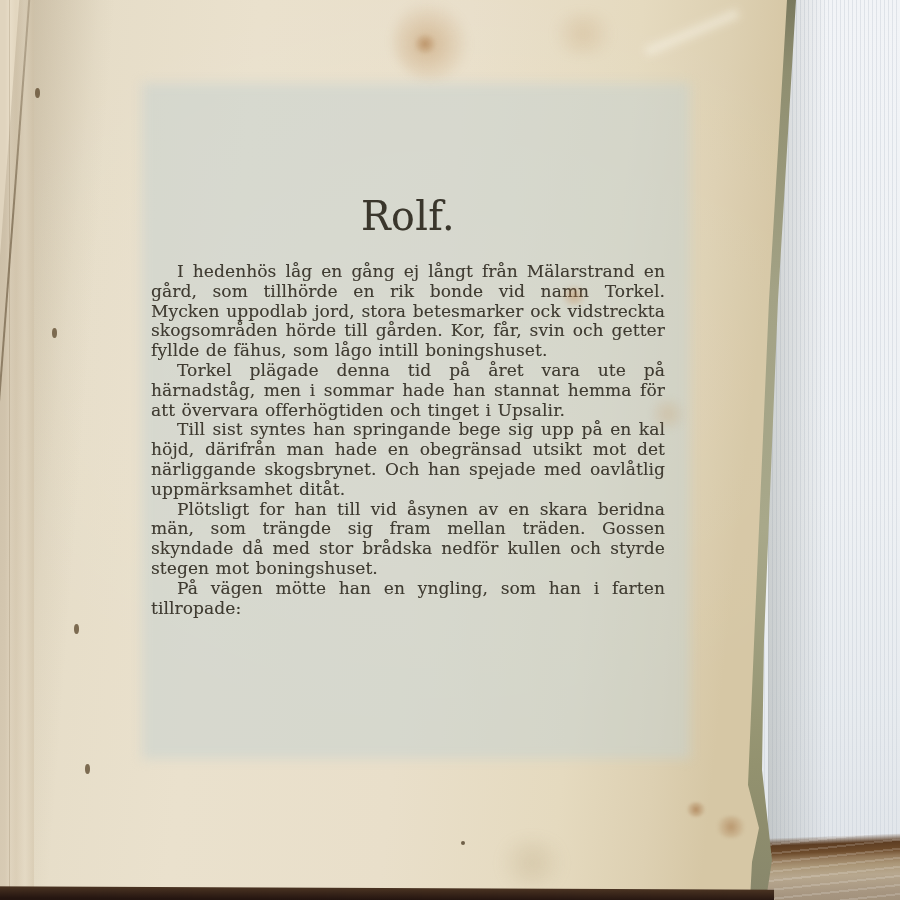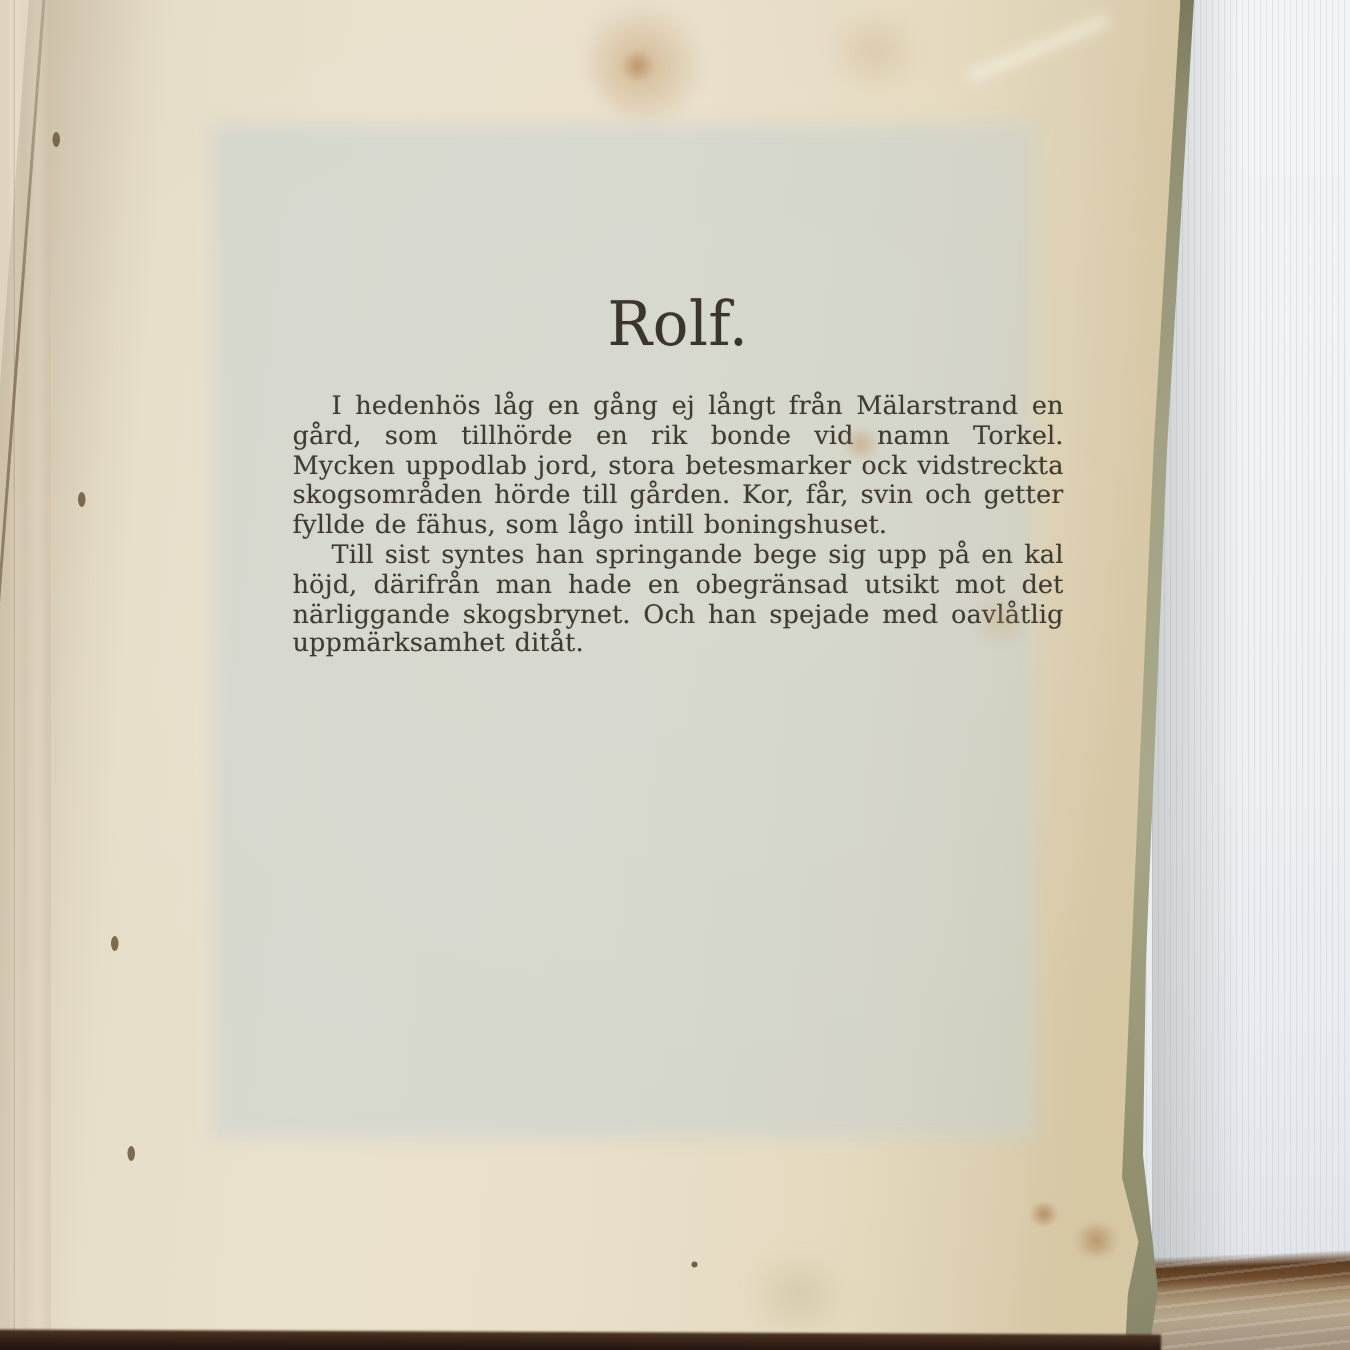--- a/index.html
+++ b/index.html
@@ -56,21 +56,21 @@
 
   
   .gutter-shade{position:absolute;left:20px;top:-10px;width:120px;height:930px;z-index:5;
     transform:rotate(4.3deg);transform-origin:top left;
     background:linear-gradient(90deg, rgba(120,100,70,0.18), rgba(120,100,70,0) 80%);}
 
   
   .textblock{position:absolute;left:151px;top:192px;width:514px;height:628px;z-index:6;
     overflow:hidden;color:#3f3b31;font-size:17px;line-height:19.8px;
     text-align:justify;letter-spacing:0.1px;word-spacing:1px;
-    text-shadow:0.2px 0.2px 0.6px rgba(62,58,49,0.35);margin-left:44px;}
+    text-shadow:0.2px 0.2px 0.6px rgba(62,58,49,0.35);}
   .textblock h1{margin:0 0 22px 0;font-size:41px;line-height:48px;font-weight:500;
     text-align:center;letter-spacing:0.5px;color:#3a362c;transform:scaleX(0.96);}
   .textblock p{margin:0;text-indent:26px;}
 
   
   .stain{position:absolute;border-radius:50%;pointer-events:none;z-index:7;}
   .s1{left:392px;top:0px;width:78px;height:80px;filter:blur(4px);
       background:radial-gradient(circle at 45% 55%, rgba(178,122,62,0.38), rgba(178,122,62,0) 70%);}
   .s1b{left:414px;top:34px;width:22px;height:20px;filter:blur(1.5px);
       background:radial-gradient(circle, rgba(160,102,48,0.45), rgba(160,102,48,0) 75%);}
@@ -114,21 +114,24 @@
     <div class="knot k1"></div>
     <div class="knot k2"></div>
     <div class="knot k3"></div>
     <div class="knot k4"></div>
 
     <div class="tint"></div>
 
     <div class="textblock">
       <h1>Rolf.</h1>
       <p>I hedenhös låg en gång ej långt från Mälarstrand en gård, som tillhörde en rik bonde vid namn Torkel. Mycken uppodlab jord, stora betesmarker ock vidstreckta skogsområden hörde till gården.  Kor, får, svin och getter fyllde de fähus, som lågo intill boningshuset.</p>
+      <p>Torkel plägade denna tid på året vara ute på härnadståg, men i sommar hade han stannat hemma för att övervara offerhögtiden och tinget i Upsalir.</p>
       <p>Till sist syntes han springande bege sig upp på en kal höjd, därifrån man hade en obegränsad utsikt mot det närliggande skogsbrynet.  Och han spejade med oavlåtlig uppmärksamhet ditåt.</p>
+      <p>Plötsligt for han till vid åsynen av en skara beridna män, som trängde sig fram mellan träden.  Gossen skyndade då med stor brådska nedför kullen och styrde stegen mot boningshuset.</p>
+      <p>På vägen mötte han en yngling, som han i farten tillropade:</p>
     </div>
 
     <div class="stain s1"></div>
     <div class="stain s1b"></div>
     <div class="stain s2"></div>
     <div class="stain s3"></div>
     <div class="stain s4"></div>
     <div class="stain s5"></div>
     <div class="stain s6"></div>
     <div class="stain s7"></div>

